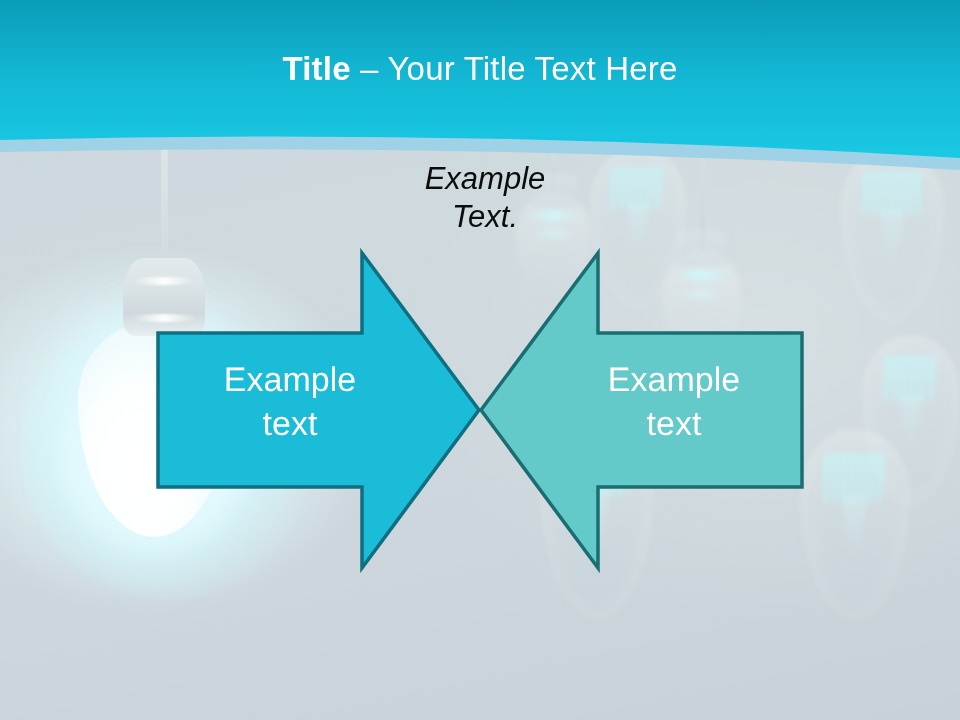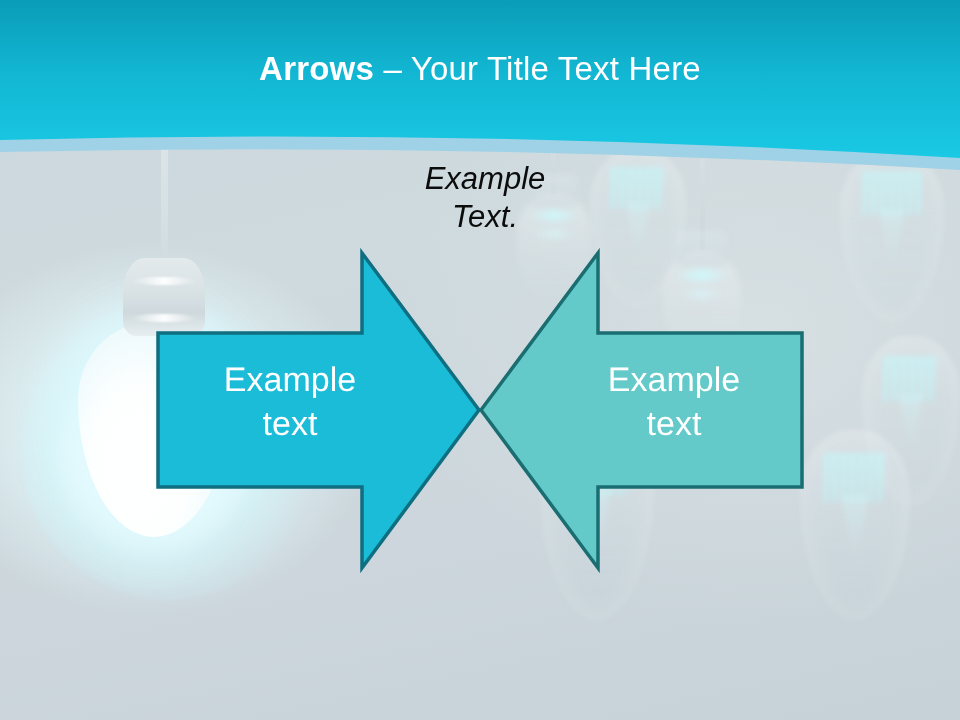--- a/index.html
+++ b/index.html
@@ -284,21 +284,21 @@
         </linearGradient>
       </defs>
 
       <path d="M0,0 L960,0 L960,170 Q480,142 0,152 Z" fill="#9fd2e6"></path>
 
       <path d="M0,0 L960,0 L960,158 Q480,128 0,140 Z" fill="url(#bannerGrad)"></path>
     </svg>
   </div>
 
   <div class="title">
-    <span class="strong">Arrows</span><span class="light"> – </span><span class="light">Your Title Text Here</span>
+    <span class="strong">Title</span><span class="light"> – </span><span class="light">Your Title Text Here</span>
   </div>
 
   <div class="caption">Example
 Text.</div>
 
   <div class="arrows">
     <svg width="960" height="720" viewBox="0 0 960 720" xmlns="http://www.w3.org/2000/svg">
 
       <polygon points="158,333 362,333 362,253 479,410 362,568 362,487 158,487" fill="#1bbcd8" stroke="#0f6e80" stroke-width="3.5" stroke-linejoin="miter"></polygon>
 

